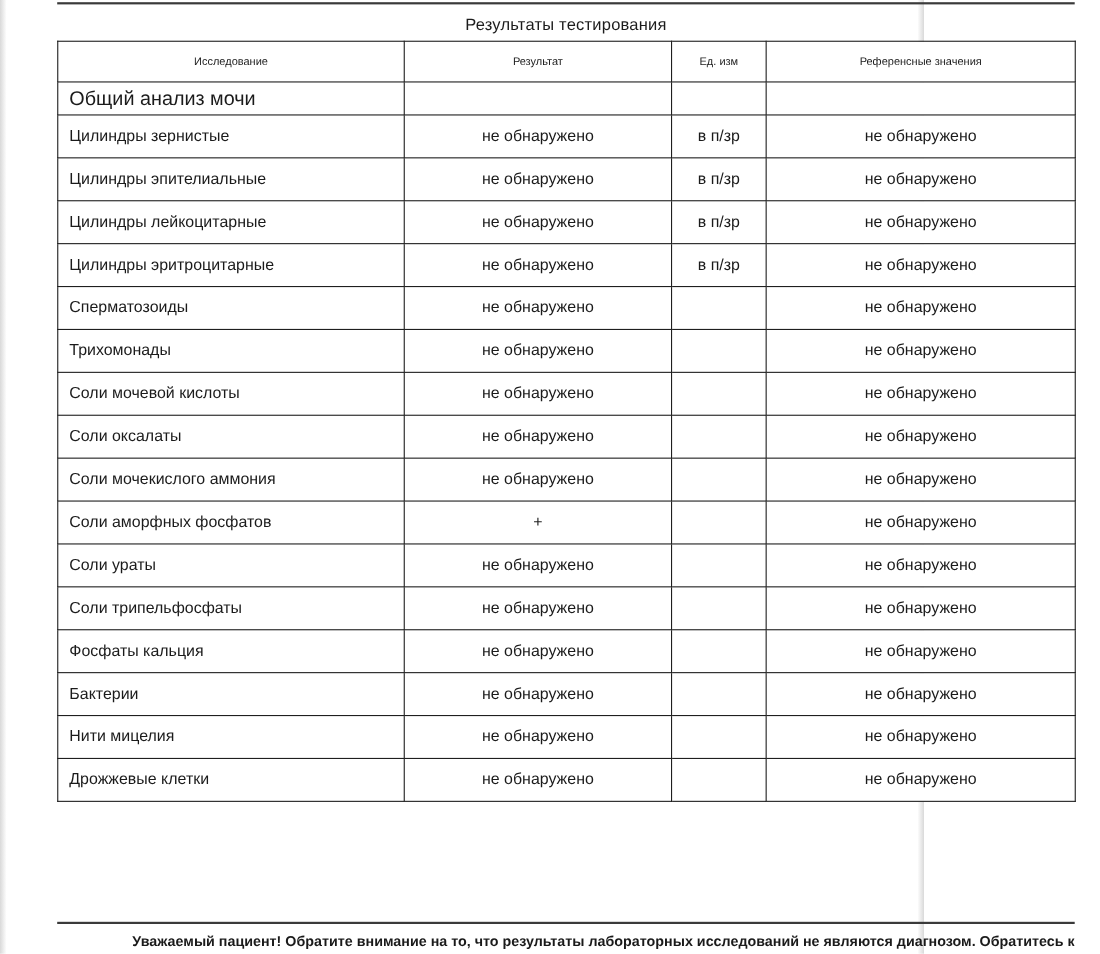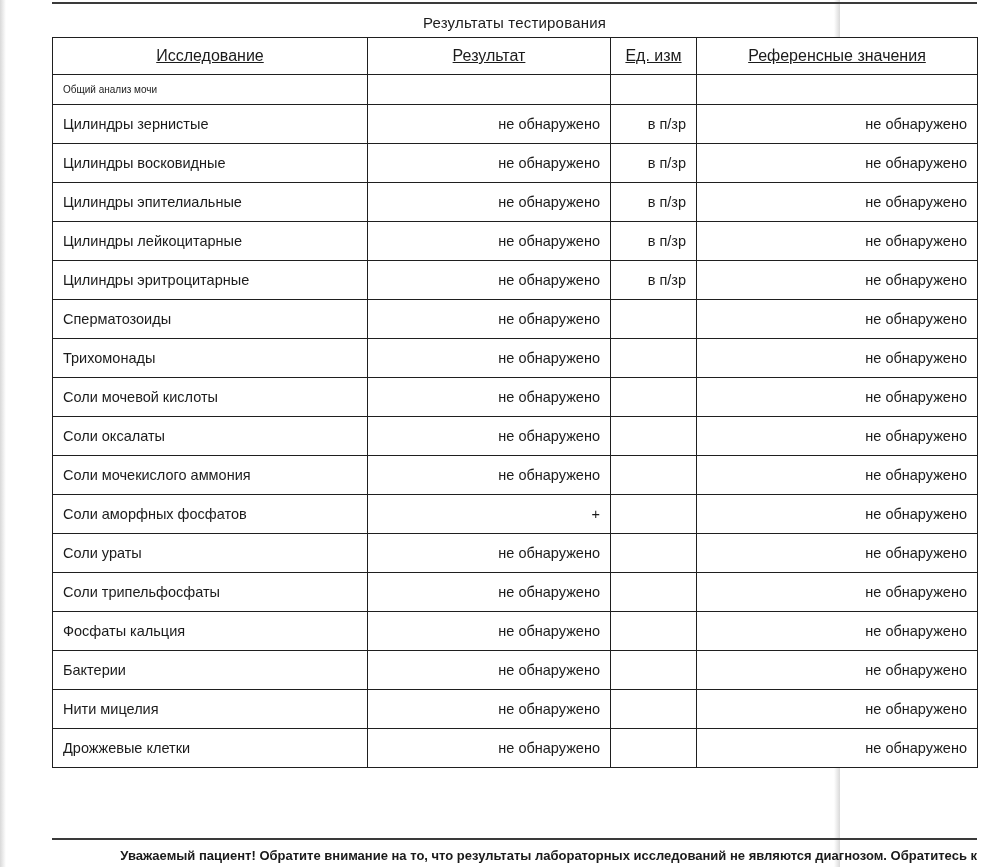--- a/index.html
+++ b/index.html
@@ -56,44 +56,43 @@
     height: 39px;
     font-weight: normal;
     font-size: 14.5px;
     color: #1b1b1b;
     padding: 0 10px;
     box-sizing: border-box;
     background: #fff;
   }
   table.results th {
     text-align: center;
-    font-size: 16px;
+    font-size: 10px;
     height: 37px;
-    text-decoration: underline;
   }
   col.c-test { width: 315px; }
   col.c-res { width: 243px; }
   col.c-unit { width: 86px; }
   col.c-ref { width: 281px; }
 
   td.test {
     text-align: left;
     white-space: nowrap;
   }
   td.res, td.unit, td.ref {
-    text-align: right;
+    text-align: center;
   }
   td.unit {
     font-size: 12px;
   }
   tr.section td {
     height: 30px;
   }
   tr.section td.test {
-    font-size: 10px;
+    font-size: 18px;
   }
   .bottom-rule {
     position: absolute;
     left: 52px;
     top: 838px;
     width: 925px;
     height: 2px;
     background: #3a3a3a;
   }
   .footer-note {
@@ -160,26 +159,20 @@
           <td class="unit"></td>
           <td class="ref"></td>
         </tr>
         <tr>
           <td class="test">Цилиндры зернистые</td>
           <td class="res">не обнаружено</td>
           <td class="unit">в п/зр</td>
           <td class="ref">не обнаружено</td>
         </tr>
         <tr>
-          <td class="test">Цилиндры восковидные</td>
-          <td class="res">не обнаружено</td>
-          <td class="unit">в п/зр</td>
-          <td class="ref">не обнаружено</td>
-        </tr>
-        <tr>
           <td class="test">Цилиндры эпителиальные</td>
           <td class="res">не обнаружено</td>
           <td class="unit">в п/зр</td>
           <td class="ref">не обнаружено</td>
         </tr>
         <tr>
           <td class="test">Цилиндры лейкоцитарные</td>
           <td class="res">не обнаружено</td>
           <td class="unit">в п/зр</td>
           <td class="ref">не обнаружено</td>

